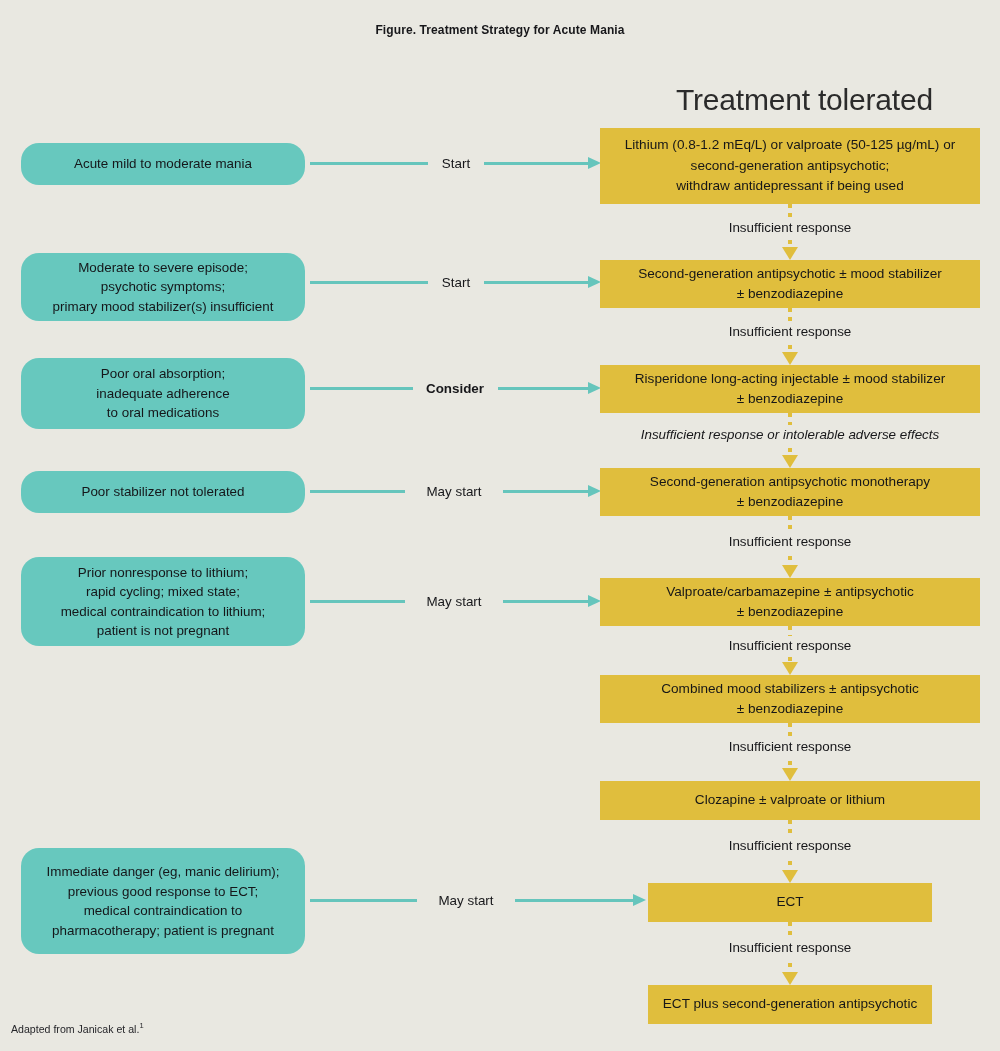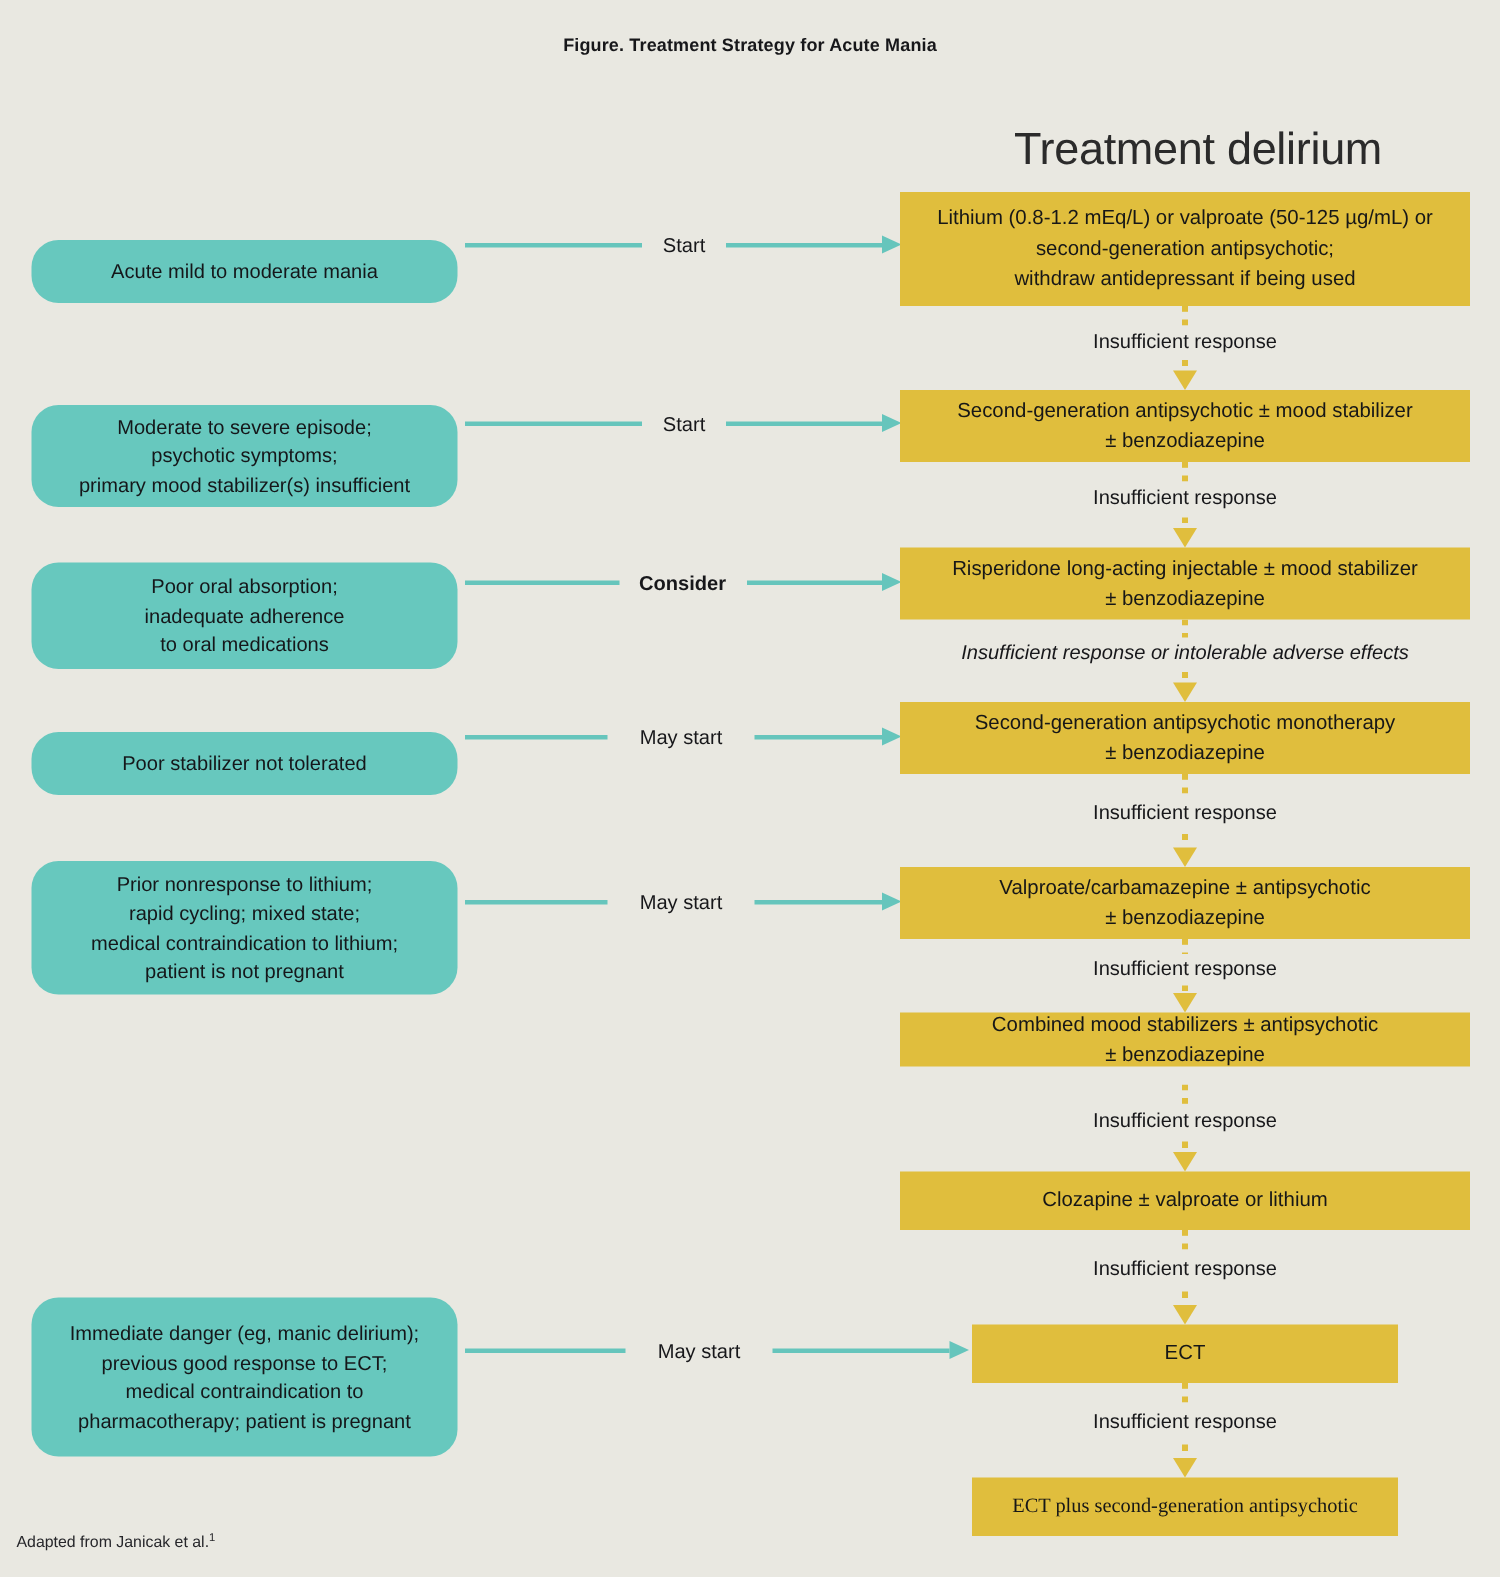--- a/index.html
+++ b/index.html
@@ -53,21 +53,20 @@
     border-radius: 18px;
     display: flex;
     align-items: center;
     justify-content: center;
     text-align: center;
     font-size: 13.4px;
     line-height: 19.5px;
     color: #15171a;
     padding: 0 10px;
     box-sizing: border-box;
-    margin-top: 17px;
   }
 
   
   .tx-box {
     position: absolute;
     background: #e0be3d;
     display: flex;
     align-items: center;
     justify-content: center;
     text-align: center;
@@ -153,21 +152,21 @@
   }
   .footnote sup { font-size: 7.5px; vertical-align: super; }
 </style>
 </head>
 <body>
 
 <div id="figure-root">
 
   <div class="fig-title">Figure. Treatment Strategy for Acute Mania</div>
 
-  <div class="col-head right">Treatment delirium</div>
+  <div class="col-head right">Treatment tolerated</div>
 
   <div class="clin-box" style="left:21px; top:143px; width:284px; height:42px;">
     <span><span>Acute mild to moderate mania</span></span>
   </div>
 
   <div class="clin-box" style="left:21px; top:253px; width:284px; height:68px;align-items:center;">
     <span>
       <span>Moderate to severe episode;</span><br>
       <span>psychotic symptoms;</span><br>
       <span>primary mood stabilizer(s) insufficient</span>
@@ -275,36 +274,36 @@
     </span>
   </div>
 
   <div class="tx-box" style="left:600px; top:578px; width:380px; height:48px;">
     <span>
       <span>Valproate/carbamazepine ± antipsychotic</span><br>
       <span>± benzodiazepine</span>
     </span>
   </div>
 
-  <div class="tx-box" style="left:600px; top:675px; width:380px; height:36px;">
+  <div class="tx-box" style="left:600px; top:675px; width:380px; height:48px;">
     <span>
       <span>Combined mood stabilizers ± antipsychotic</span><br>
       <span>± benzodiazepine</span>
     </span>
   </div>
 
   <div class="tx-box" style="left:600px; top:781px; width:380px; height:39px;">
     <span><span>Clozapine ± valproate or lithium</span></span>
   </div>
 
   <div class="tx-box" style="left:648px; top:883px; width:284px; height:39px;">
     <span><span>ECT</span></span>
   </div>
 
-  <div class="tx-box" style="left:648px; top:985px; width:284px; height:39px;font-family:Liberation Serif, serif;">
+  <div class="tx-box" style="left:648px; top:985px; width:284px; height:39px;">
     <span><span>ECT plus second-generation antipsychotic</span></span>
   </div>
 
   <div class="v-conn" style="left:610px; top:204px; height:56px;">
     <div class="dots-top" style="top:0px; height:14px;"></div>
     <div class="vlabel" style="top:16px;">Insufficient response</div>
     <div class="dots-bot" style="top:36px; height:7px;"></div>
     <div class="vhead" style="top:43px;"></div>
   </div>
 

